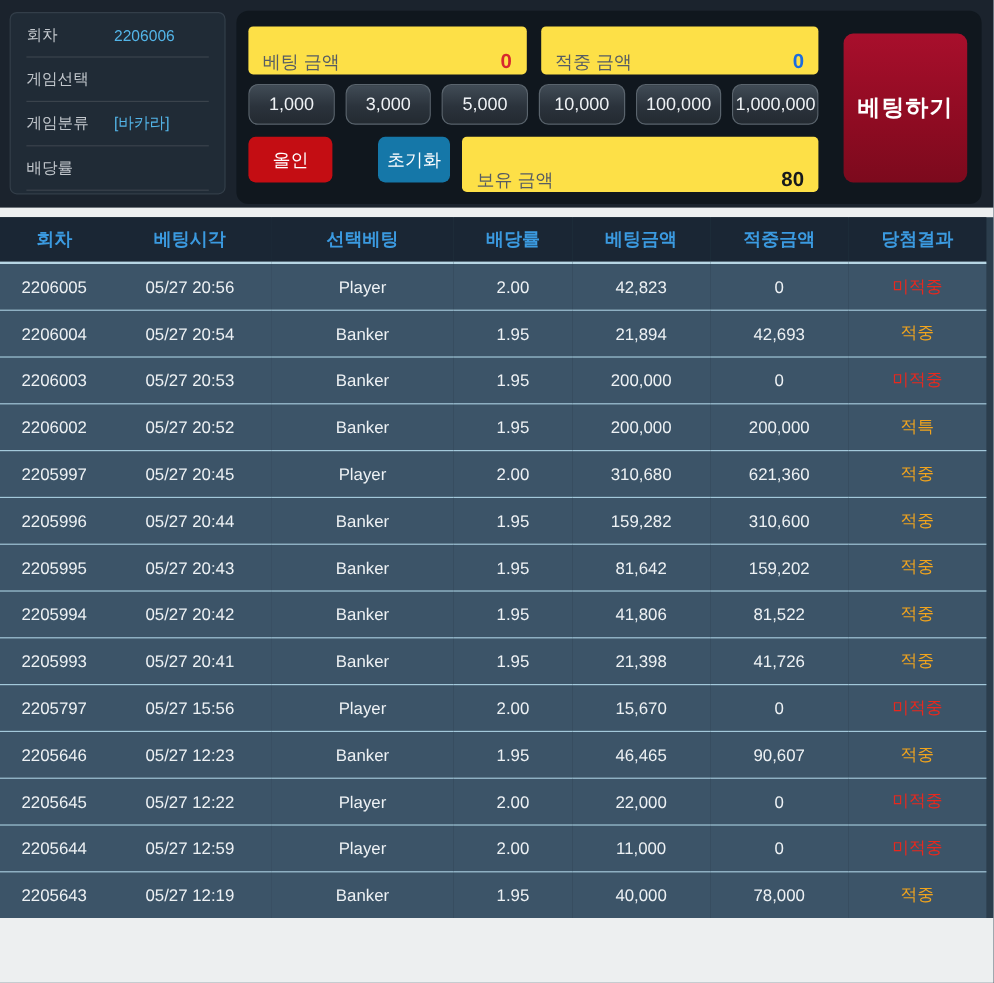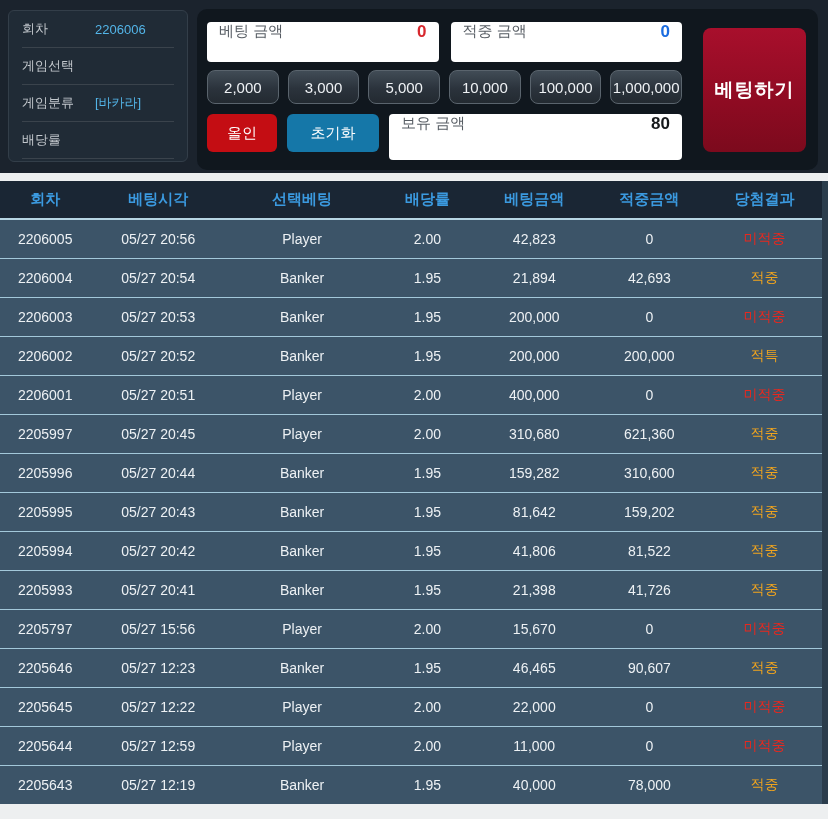--- a/index.html
+++ b/index.html
@@ -39,23 +39,23 @@
     position:absolute; left:197px; top:9px;
     width:621px; height:161px;
     background:#10171e;
     border-radius:10px;
   }
   .controls { position:absolute; left:10px; top:13px; width:475px; }
 
   .ctrl-row { display:flex; gap:12px; }
   .w-input {
     flex:1; height:40px;
-    background:#ffffff;
+    background:#fde047;
     border-radius:4px;
-    display:flex; align-items:flex-start;
+    display:flex; align-items:flex-end;
     padding:0 12px;
     gap:23px;
   }
   .w-input .lbl { color:#565c63; font-size:15px; }
   .w-input .val { margin-left:auto; font-weight:bold; font-size:17px; }
   .val-red  { color:#d7282e; }
   .val-blue { color:#1b6ce0; }
   .val-black{ color:#16191c; }
 
   .chip-row { display:flex; gap:9px; margin-top:8px; }
@@ -69,21 +69,21 @@
     cursor:pointer;
   }
 
   .action-row { display:flex; gap:10px; margin-top:10px; }
   .btn {
     height:38px; border:none; border-radius:6px;
     color:#ffffff; font-size:15px; font-weight:normal;
     font-family:inherit; cursor:pointer;
   }
   .btn-allin { width:70px; background:#c40d13; }
-  .btn-reset { width:92px; background:#1577a8; }
+  .btn-reset { width:60px; background:#1577a8;margin-left:28px; }
   .balance-input { flex:1; height:46px; }
 
   .bet-button {
     position:absolute; right:12px; top:19px;
     width:103px; height:124px;
     background:linear-gradient(180deg,#a80f2c 0%,#8e0b22 60%,#7c0a1d 100%);
     border:none; border-radius:8px;
     color:#ffffff; font-size:19px; font-weight:bold;
     font-family:inherit; letter-spacing:1px;
     cursor:pointer;
@@ -156,21 +156,21 @@
           <span class="lbl">베팅 금액</span>
           <span class="val val-red">0</span>
         </div>
         <div class="w-input">
           <span class="lbl">적중 금액</span>
           <span class="val val-blue">0</span>
         </div>
       </div>
 
       <div class="ctrl-row chip-row">
-        <button class="chip"><span>2,000</span></button>
+        <button class="chip"><span>1,000</span></button>
           <button class="chip"><span>3,000</span></button>
           <button class="chip"><span>5,000</span></button>
           <button class="chip"><span>10,000</span></button>
           <button class="chip"><span>100,000</span></button>
           <button class="chip"><span>1,000,000</span></button>
       </div>
 
       <div class="ctrl-row action-row">
         <button class="btn btn-allin">올인</button>
         <button class="btn btn-reset">초기화</button>
@@ -239,29 +239,20 @@
         <tr>
           <td>2206002</td>
           <td>05/27 20:52</td>
           <td>Banker</td>
           <td>1.95</td>
           <td>200,000</td>
           <td>200,000</td>
           <td class="special">적특</td>
         </tr>
         <tr>
-          <td>2206001</td>
-          <td>05/27 20:51</td>
-          <td>Player</td>
-          <td>2.00</td>
-          <td>400,000</td>
-          <td>0</td>
-          <td class="miss">미적중</td>
-        </tr>
-        <tr>
           <td>2205997</td>
           <td>05/27 20:45</td>
           <td>Player</td>
           <td>2.00</td>
           <td>310,680</td>
           <td>621,360</td>
           <td class="hit">적중</td>
         </tr>
         <tr>
           <td>2205996</td>

